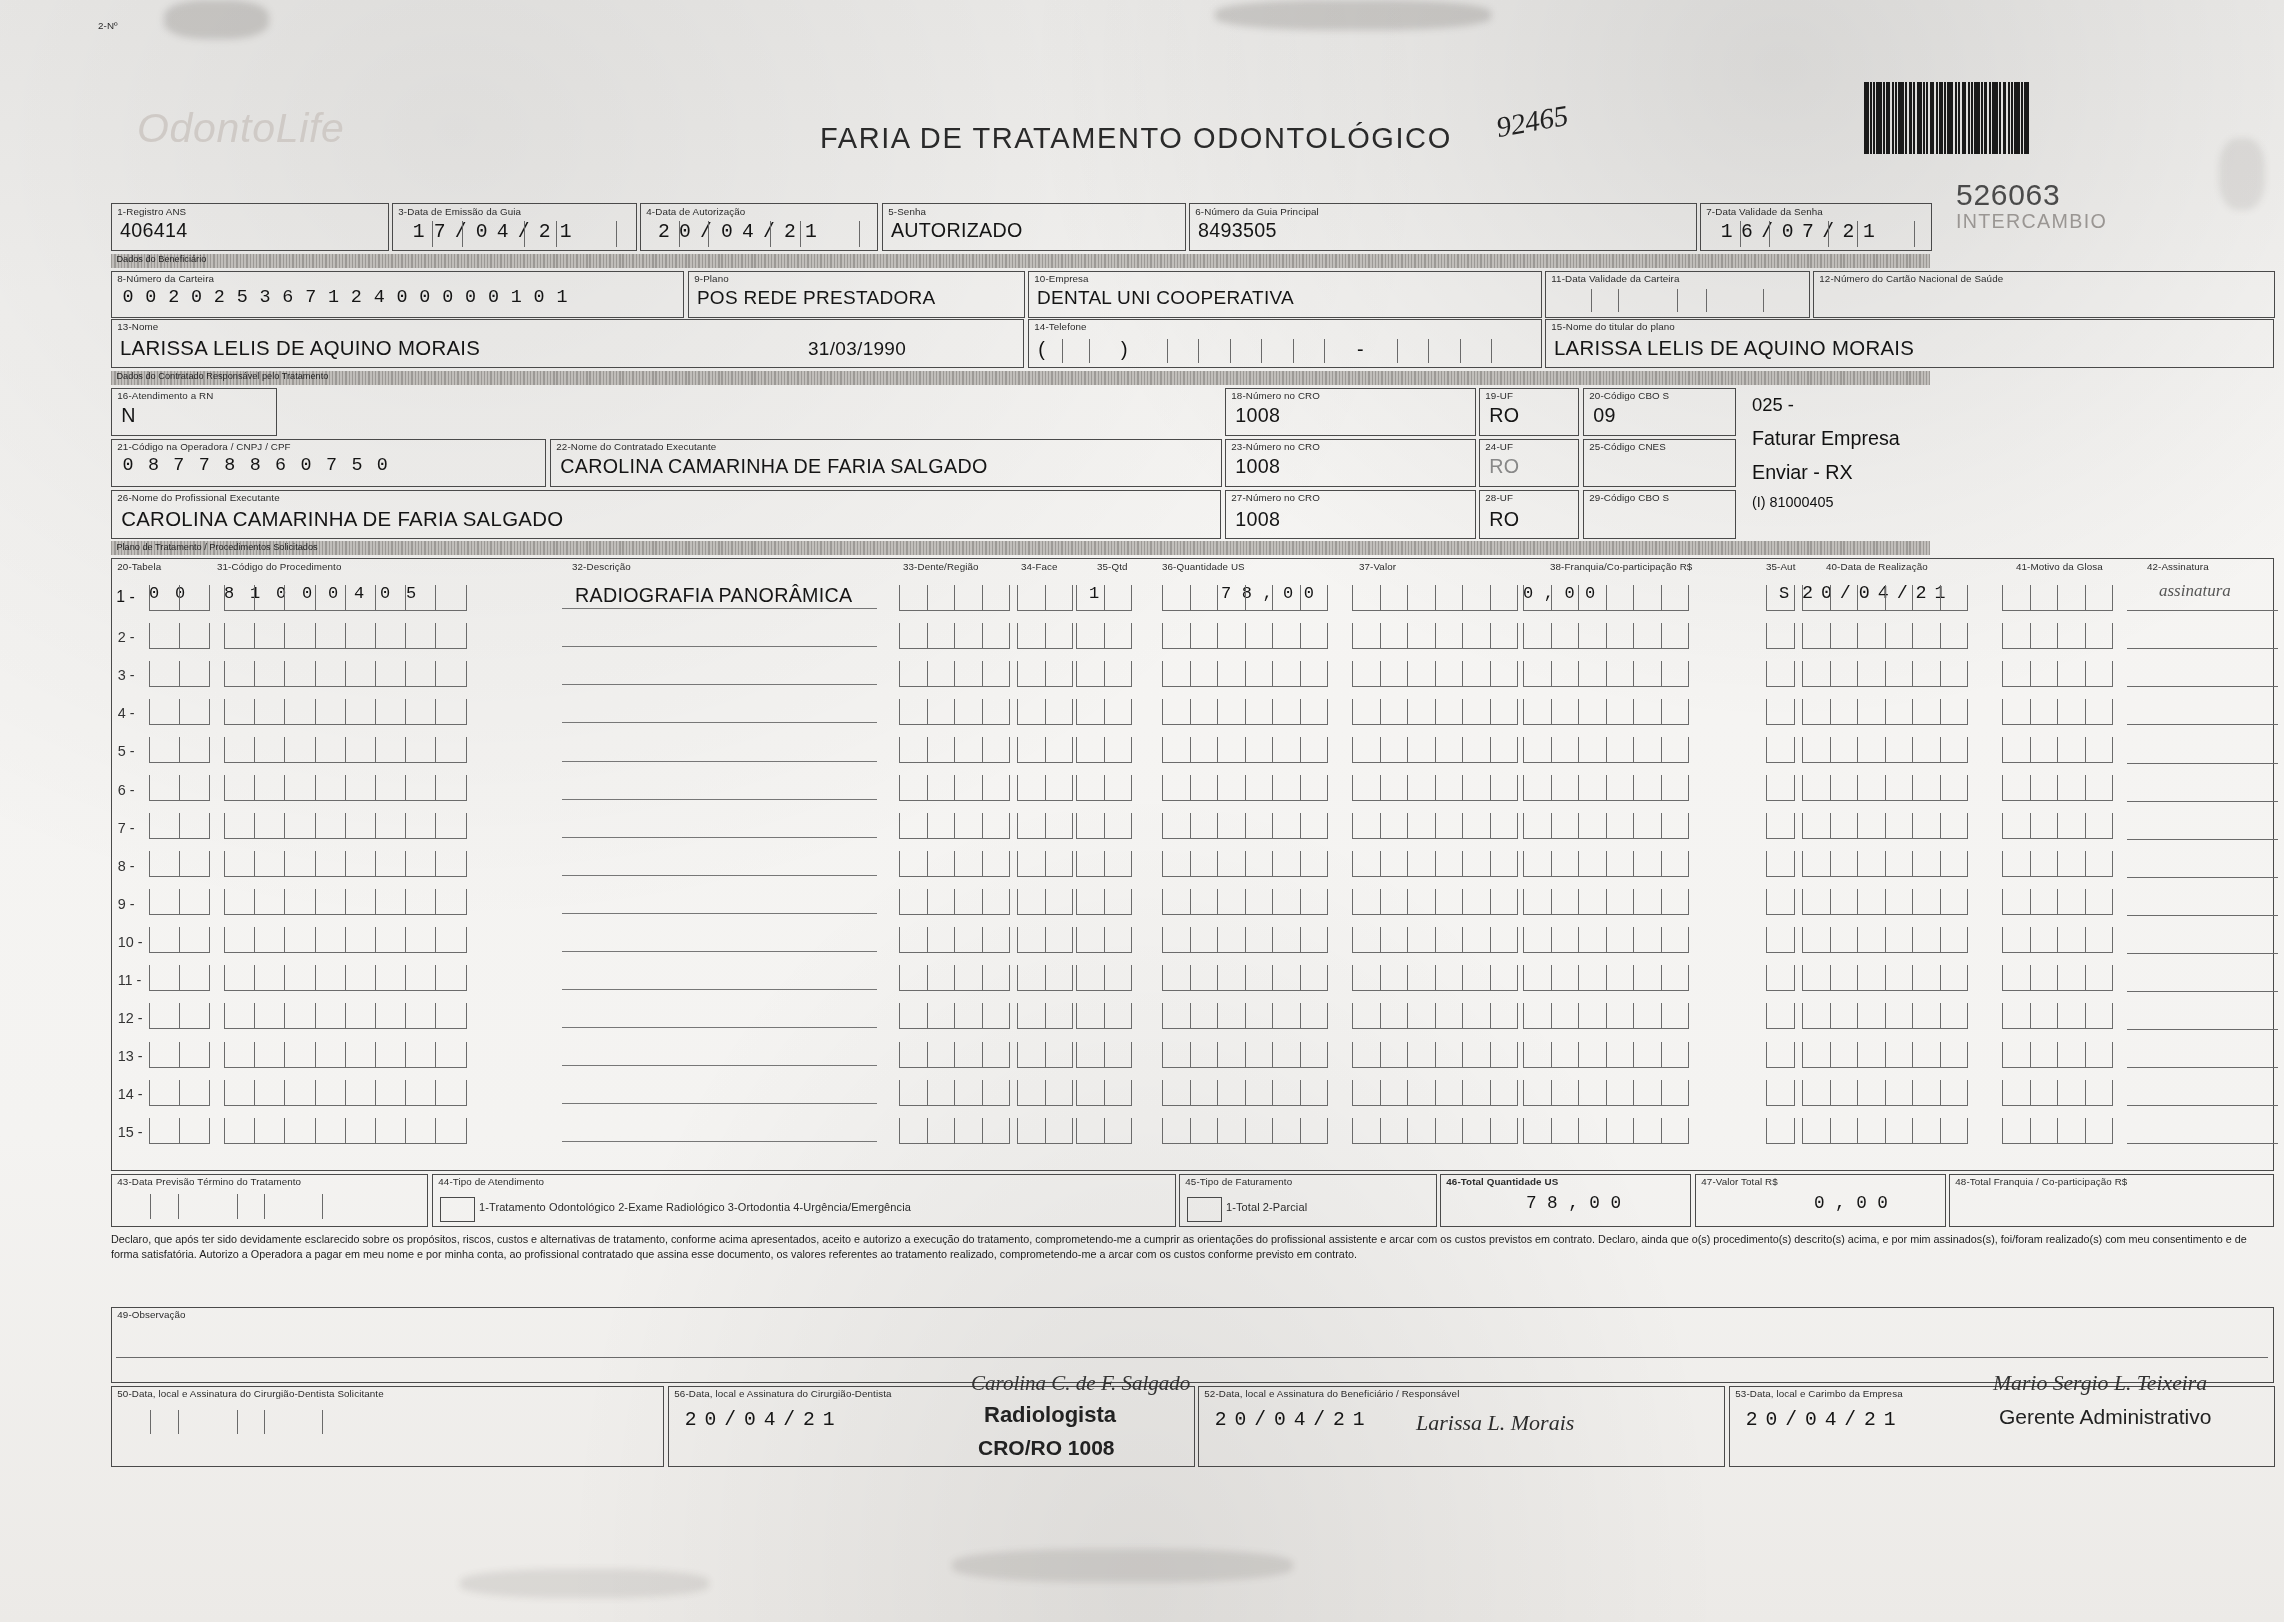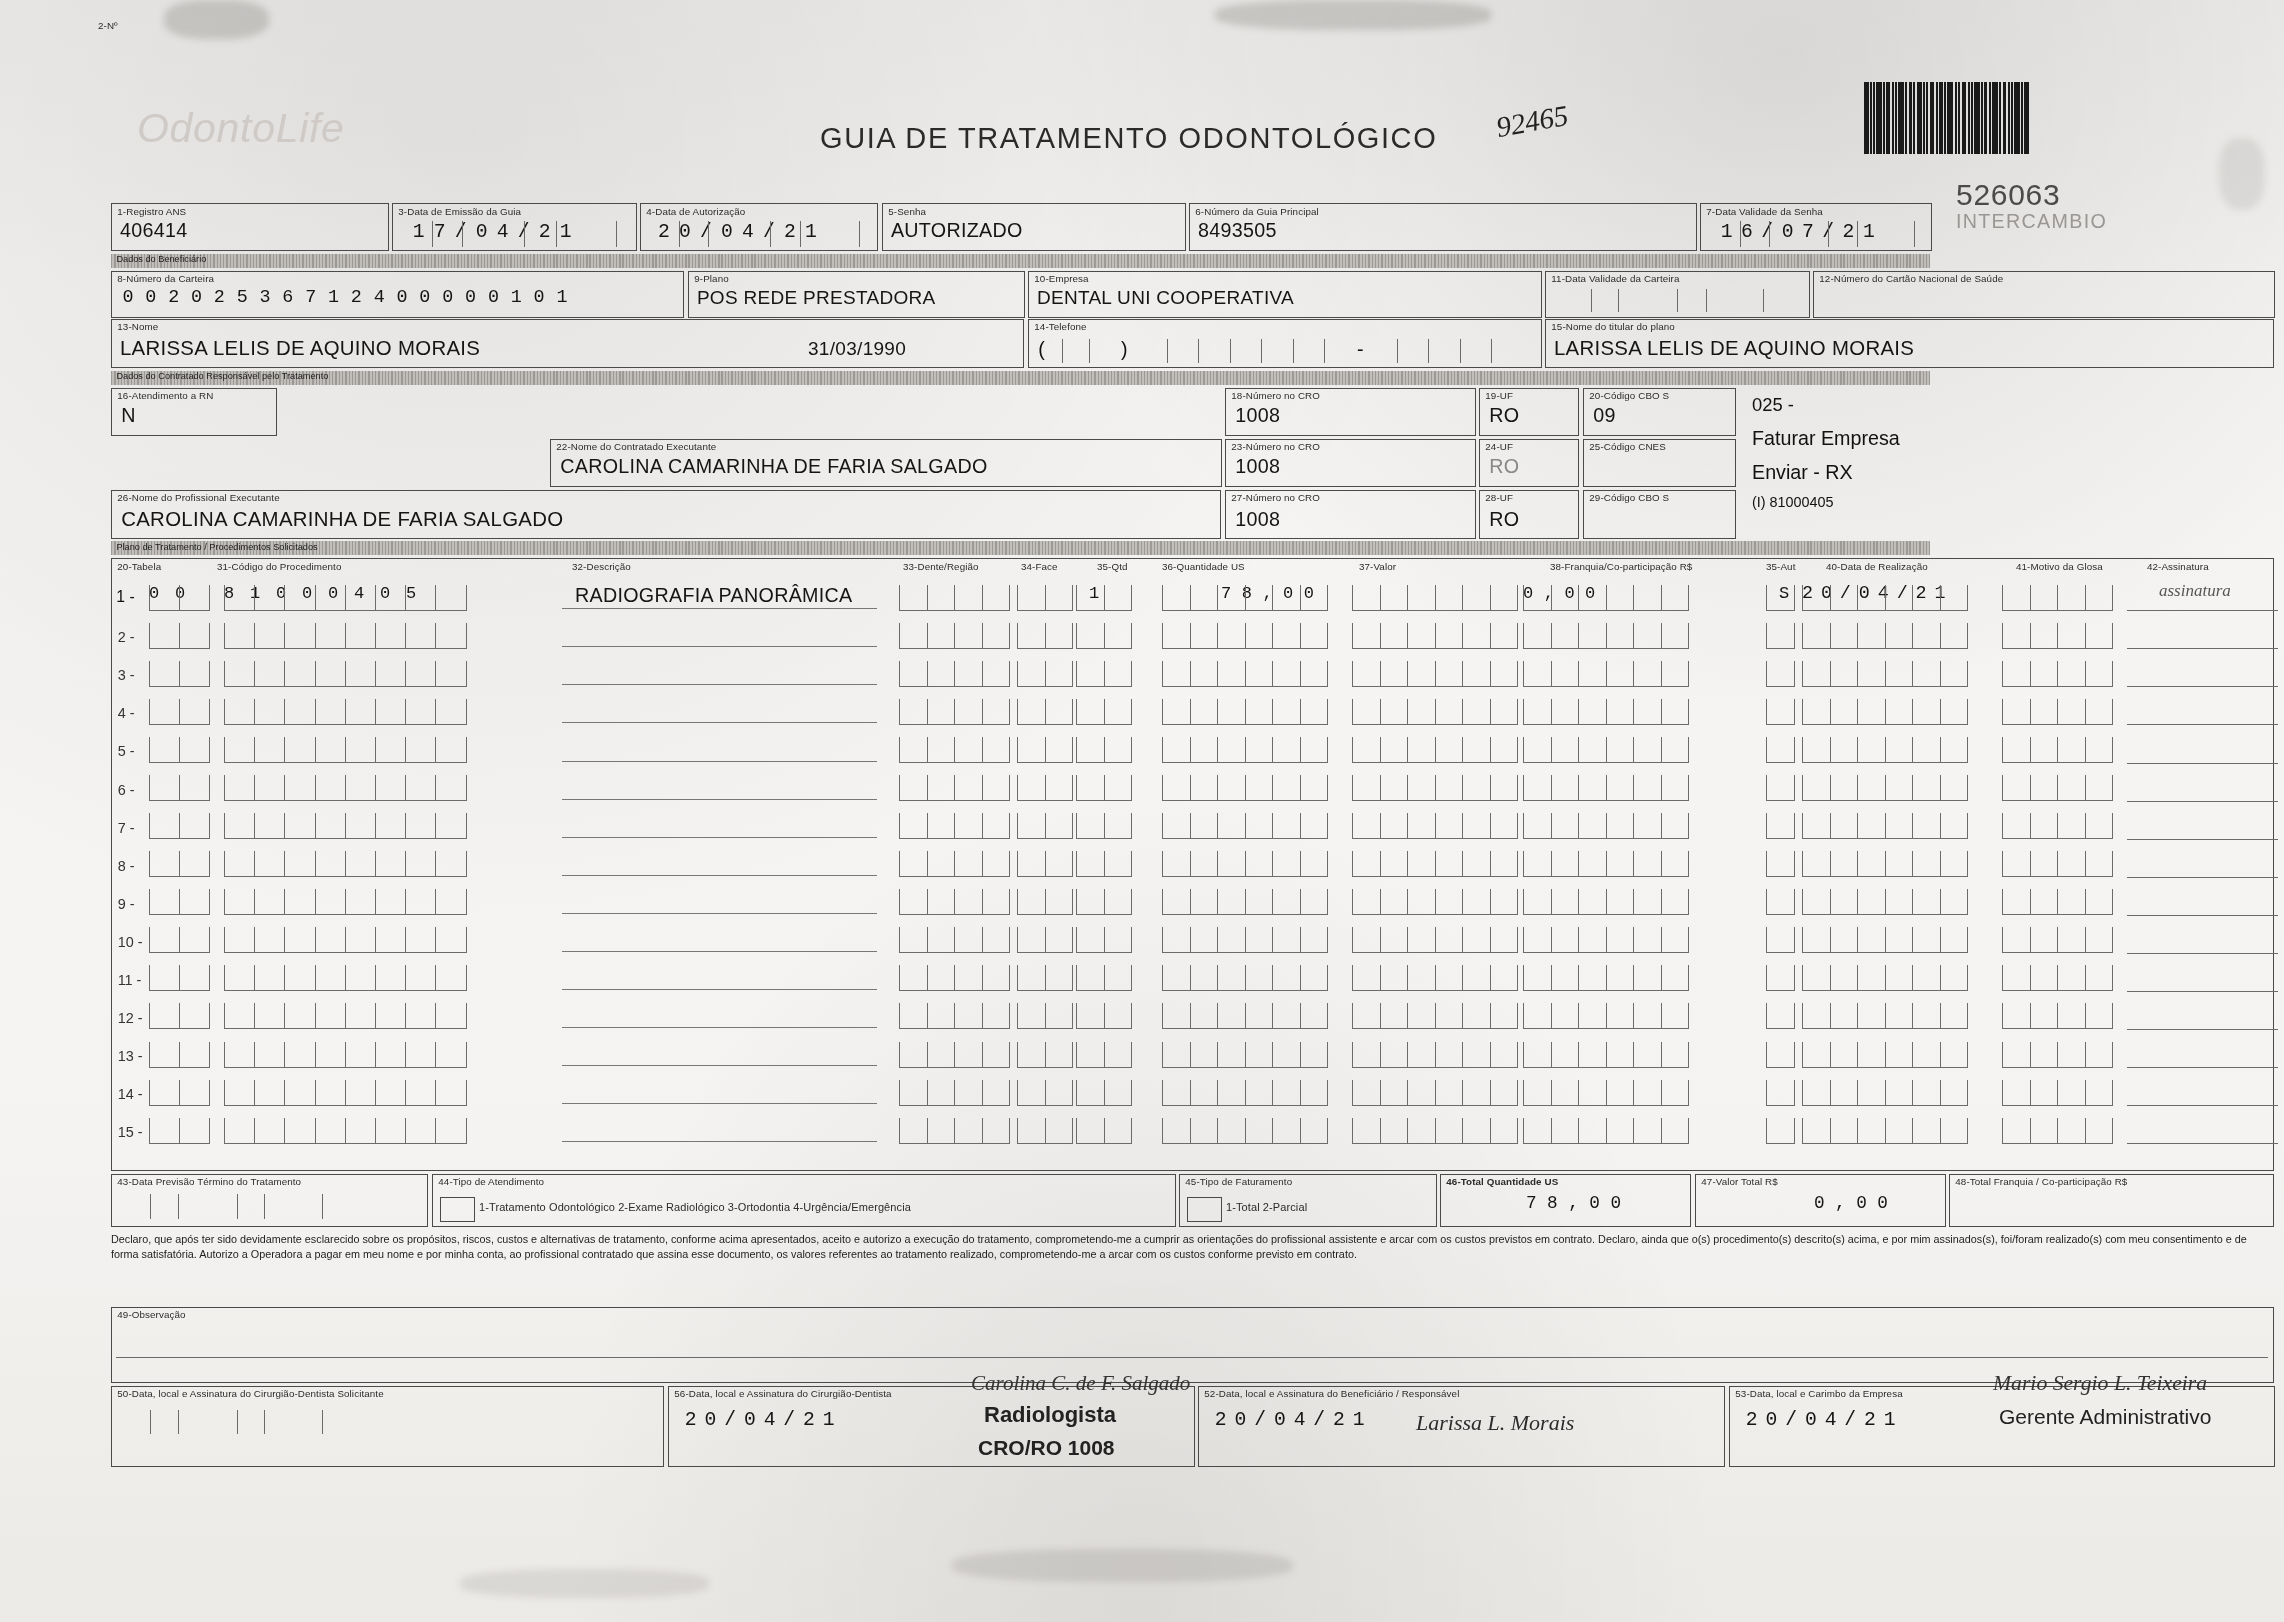--- a/index.html
+++ b/index.html
@@ -49,21 +49,21 @@
 
 <div class="smudge" style="left:164px;top:0px;width:105px;height:39px;"></div>
 <div class="smudge" style="left:1215px;top:0px;width:276px;height:30px;"></div>
 <div class="smudge" style="left:952px;top:1549px;width:341px;height:33px;opacity:.7;"></div>
 <div class="smudge" style="left:460px;top:1569px;width:249px;height:29px;opacity:.6;"></div>
 <div class="smudge" style="left:2219px;top:138px;width:46px;height:72px;opacity:.55;"></div>
 
 <div class="sheet">
 
   <div class="logo" style="left:39px;top:85px;">OdontoLife</div>
-  <div class="title" style="left:722px;top:102px;">GUIA DE TRATAMENTO ODONTOLÓGICO</div>
+  <div class="title" style="left:722px;top:102px;">FARIA DE TRATAMENTO ODONTOLÓGICO</div>
   <div class="handw" style="position:absolute;left:1398px;top:85px;font-size:29px;transform:rotate(-10deg);">92465</div>
 
   <div class="lbl" style="left:1674px;top:125px;">2-Nº</div>
 
   <div class="barcode" style="left:1766px;top:62px;height:72px;">
     <div class="bar" style="width:4.6px;height:72px;"></div>
       <div class="bar" style="width:2px;height:72px;"></div>
     <div class="bar" style="width:2px;height:72px;"></div>
       <div class="bar" style="width:5.3px;height:72px;"></div>
     <div class="bar" style="width:2px;height:72px;"></div>
@@ -234,20 +234,24 @@
   <div class="box" style="left:1485px;top:368px;width:151px;height:46px;">
     <div class="lbl" style="left:5.3px;top:1.3px;position:absolute;">20-Código CBO S</div>
     <div class="val" style="position:absolute;left:9.2px;top:15.8px;">09</div>
   </div>
 
   <div style="position:absolute;left:1654px;top:374px;font-size:18.4px;">025 -</div>
   <div style="position:absolute;left:1654px;top:407px;font-size:19.7px;">Faturar Empresa</div>
   <div style="position:absolute;left:1654px;top:441px;font-size:19.7px;">Enviar - RX</div>
   <div style="position:absolute;left:1654px;top:474px;font-size:14.4px;">(I) 81000405</div>
 
+  <div class="box" style="left:13px;top:419px;width:433px;height:46px;">
+    <div class="lbl" style="left:5.3px;top:1.3px;position:absolute;">21-Código na Operadora / CNPJ / CPF</div>
+    <div class="val mono" style="position:absolute;left:10.5px;top:15.8px;letter-spacing:14.4px;font-size:18.4px;">08778860750</div>
+  </div>
 
   <div class="box" style="left:452px;top:419px;width:670px;height:46px;">
     <div class="lbl" style="left:5.3px;top:1.3px;position:absolute;">22-Nome do Contratado Executante</div>
     <div class="val" style="position:absolute;left:9.2px;top:15.8px;font-size:19.7px;">CAROLINA CAMARINHA DE FARIA SALGADO</div>
   </div>
 
   <div class="box" style="left:1127px;top:419px;width:249px;height:46px;">
     <div class="lbl" style="left:5.3px;top:1.3px;position:absolute;">23-Número no CRO</div>
     <div class="val" style="position:absolute;left:9.2px;top:15.8px;">1008</div>
   </div>

